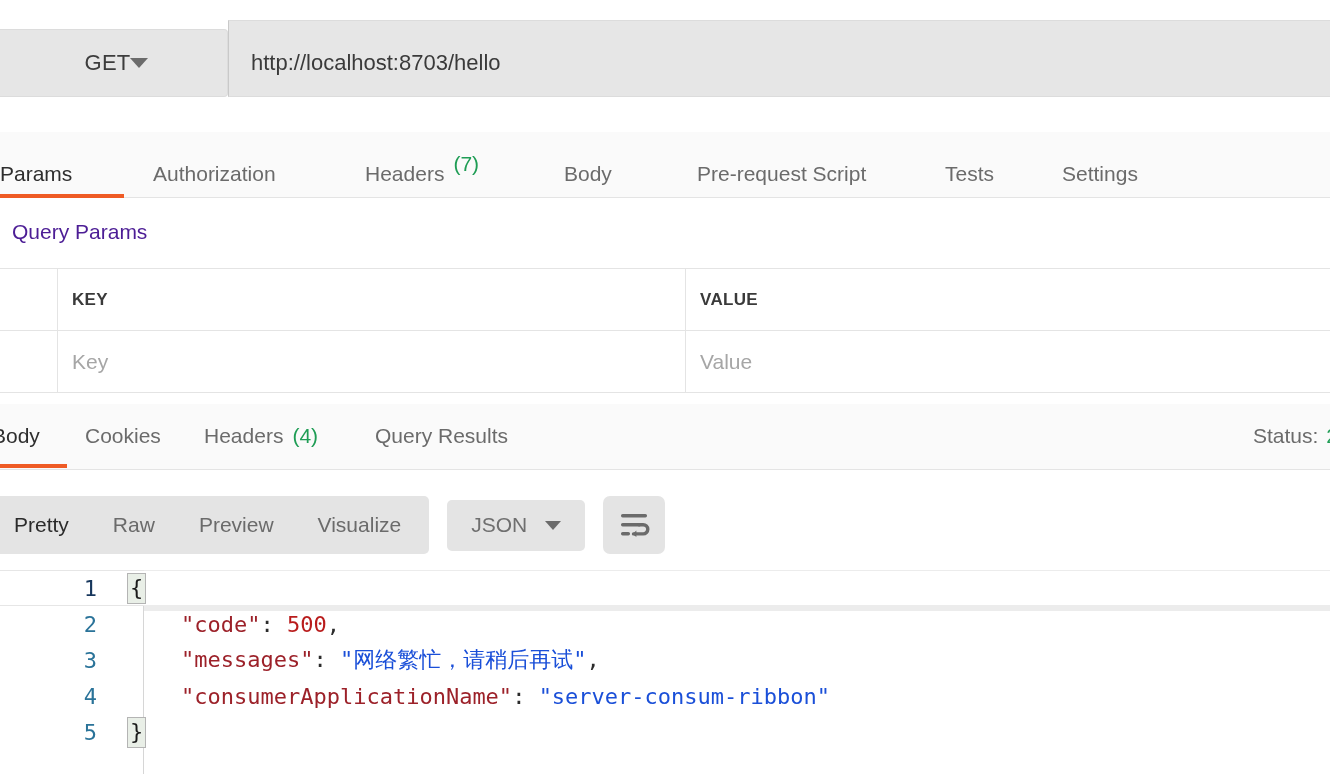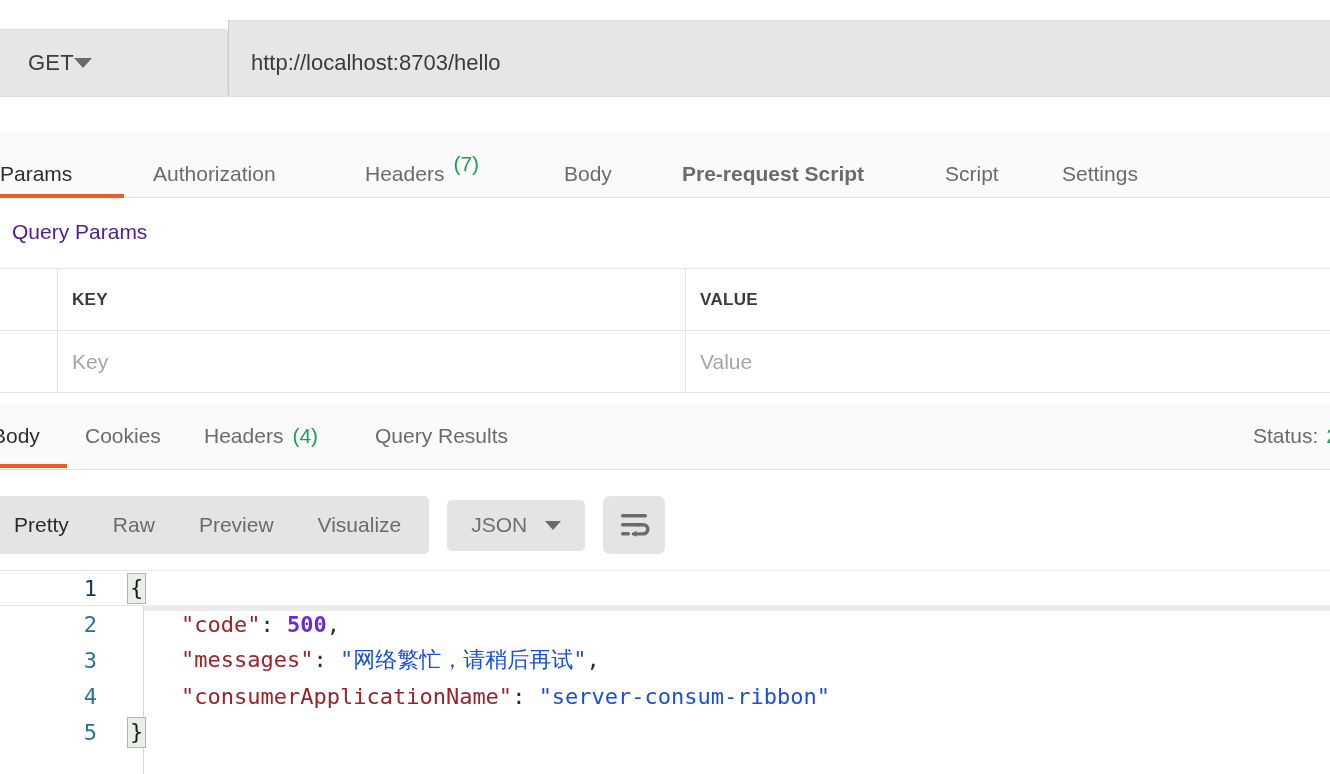--- a/index.html
+++ b/index.html
@@ -25,21 +25,21 @@
     align-items: stretch;
   }
   .method-box {
     width: 228px;
     background: #e6e6e6;
     border: 1px solid #dcdcdc;
     border-left: none;
     border-radius: 0 4px 4px 0;
     display: flex;
     align-items: center;
-    justify-content: flex-start;
+    justify-content: center;
     padding: 0 22px 0 28px;
     box-sizing: border-box;
     margin-top: 9px;
   }
   .method-label {
     font-size: 22px;
     color: #3d3d3d;
     letter-spacing: .2px;
   }
   .caret-down {
@@ -281,21 +281,21 @@
   .code-line.active .ln { color: #16365c; }
   .code-text {
     padding-left: 8px;
     white-space: pre;
     color: #2b2b2b;
     position: relative;
     z-index: 2;
   }
   .tok-key   { color: #9c2129; }
   .tok-str   { color: #1a4fd8; }
-  .tok-num   { color: #6d28d9; font-weight: bold; }
+  .tok-num   { color: #b91c1c; }
   .tok-punc  { color: #2b2b2b; }
   .brace-hl {
     background: #e9efe7;
     border: 1px solid #b4b4b4;
     padding: 1px 2px 2px 2px;
     margin: 0 -1px;
     color: #1a1a1a;
     display: inline-block;
     line-height: 26px;
   }
@@ -322,25 +322,25 @@
       <div class="req-tab" style="position: absolute; left: 153px; width: 152px;">
         <span class="lbl">Authorization</span>
       </div>
       <div class="req-tab" style="position: absolute; left: 365px; width: 140px;">
         <span class="lbl">Headers</span>
         <span class="cnt">(7)</span>
       </div>
       <div class="req-tab" style="position: absolute; left: 564px; width: 63px;">
         <span class="lbl">Body</span>
       </div>
-      <div class="req-tab" style="position: absolute; left: 682px; width: 204px; font-weight: bold;">
+      <div class="req-tab" style="position: absolute; left: 697px; width: 204px;">
         <span class="lbl">Pre-request Script</span>
       </div>
       <div class="req-tab" style="position: absolute; left: 945px; width: 58px;">
-        <span class="lbl">Script</span>
+        <span class="lbl">Tests</span>
       </div>
       <div class="req-tab" style="position: absolute; left: 1062px; width: 92px;">
         <span class="lbl">Settings</span>
       </div>
     </div>
 
   <div class="qp-title">Query Params</div>
 
   <div class="params-table">
     <div class="ptr">

